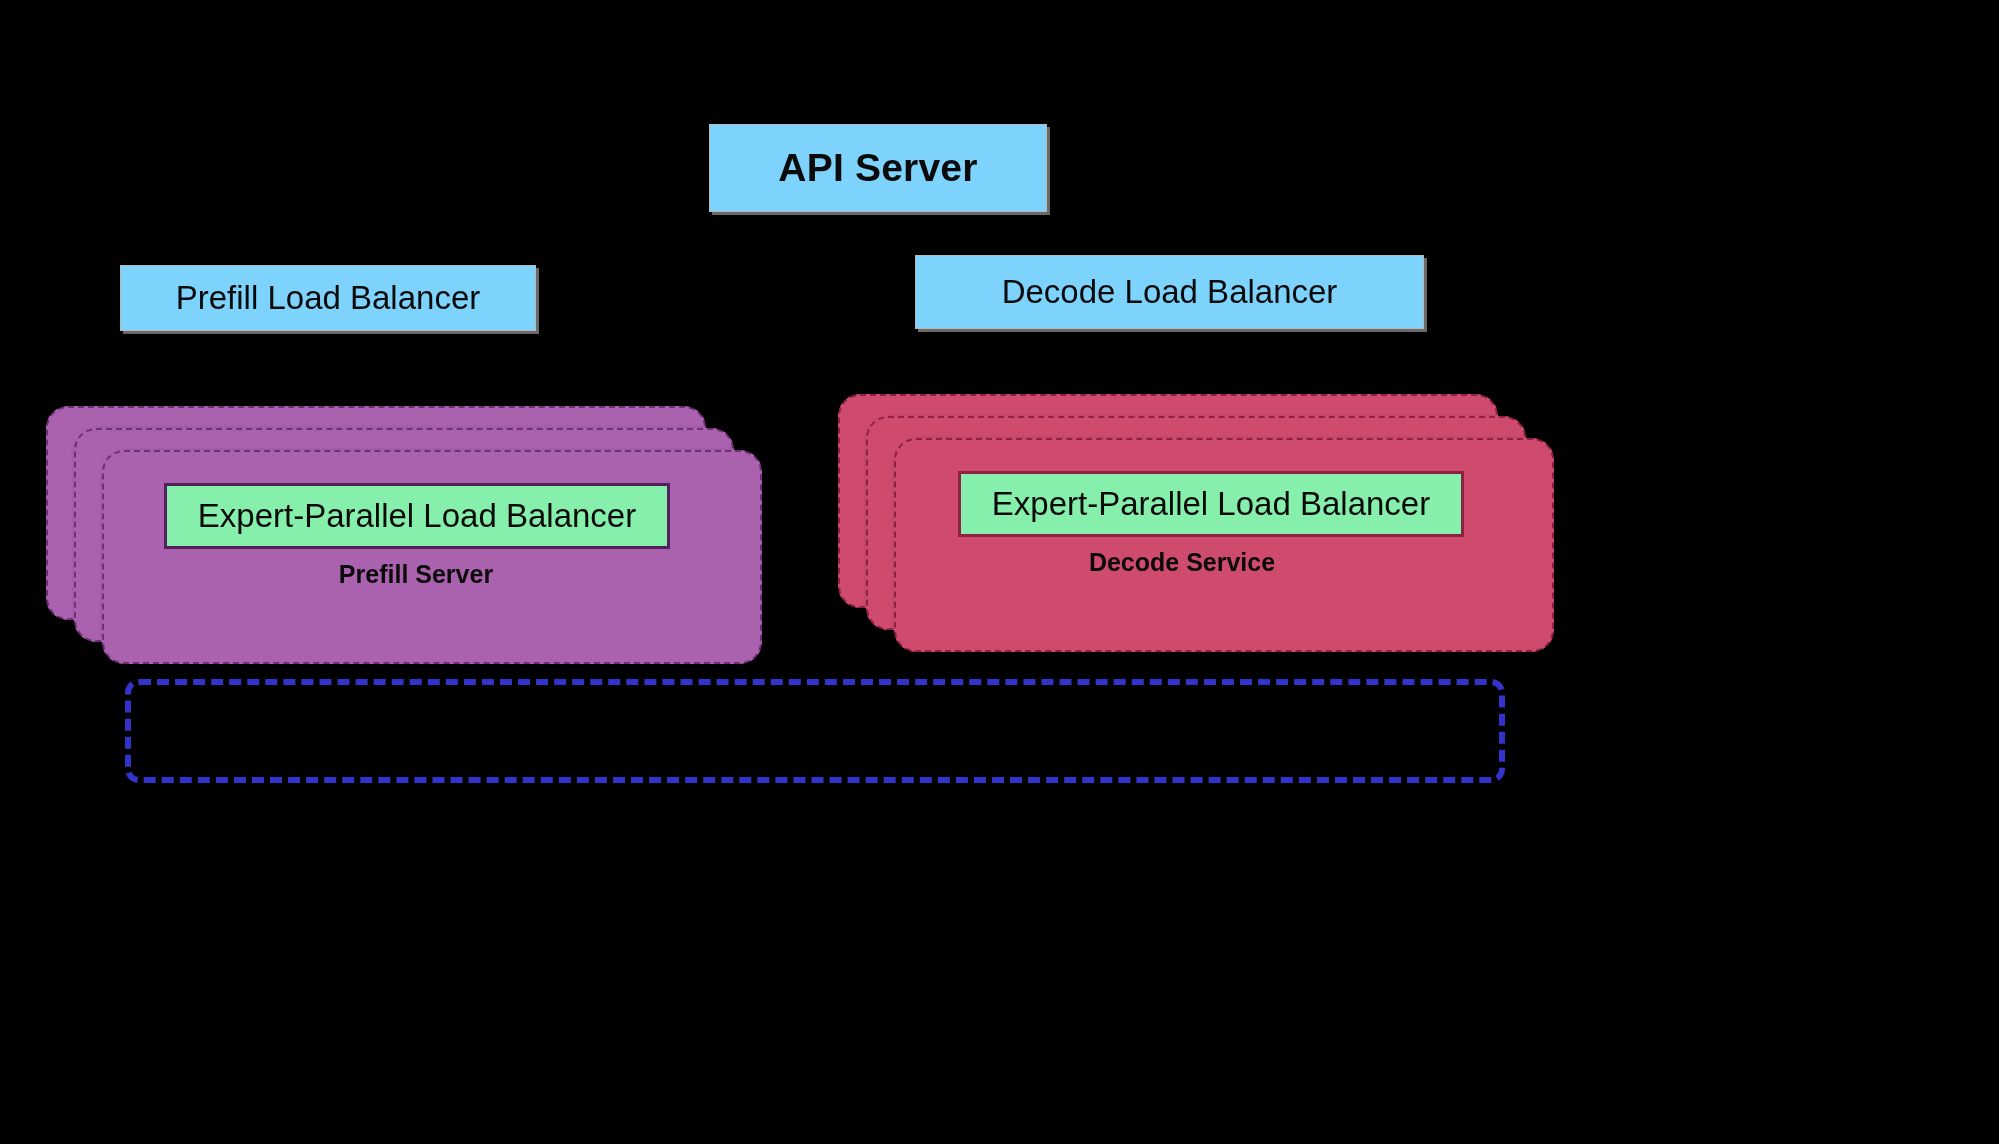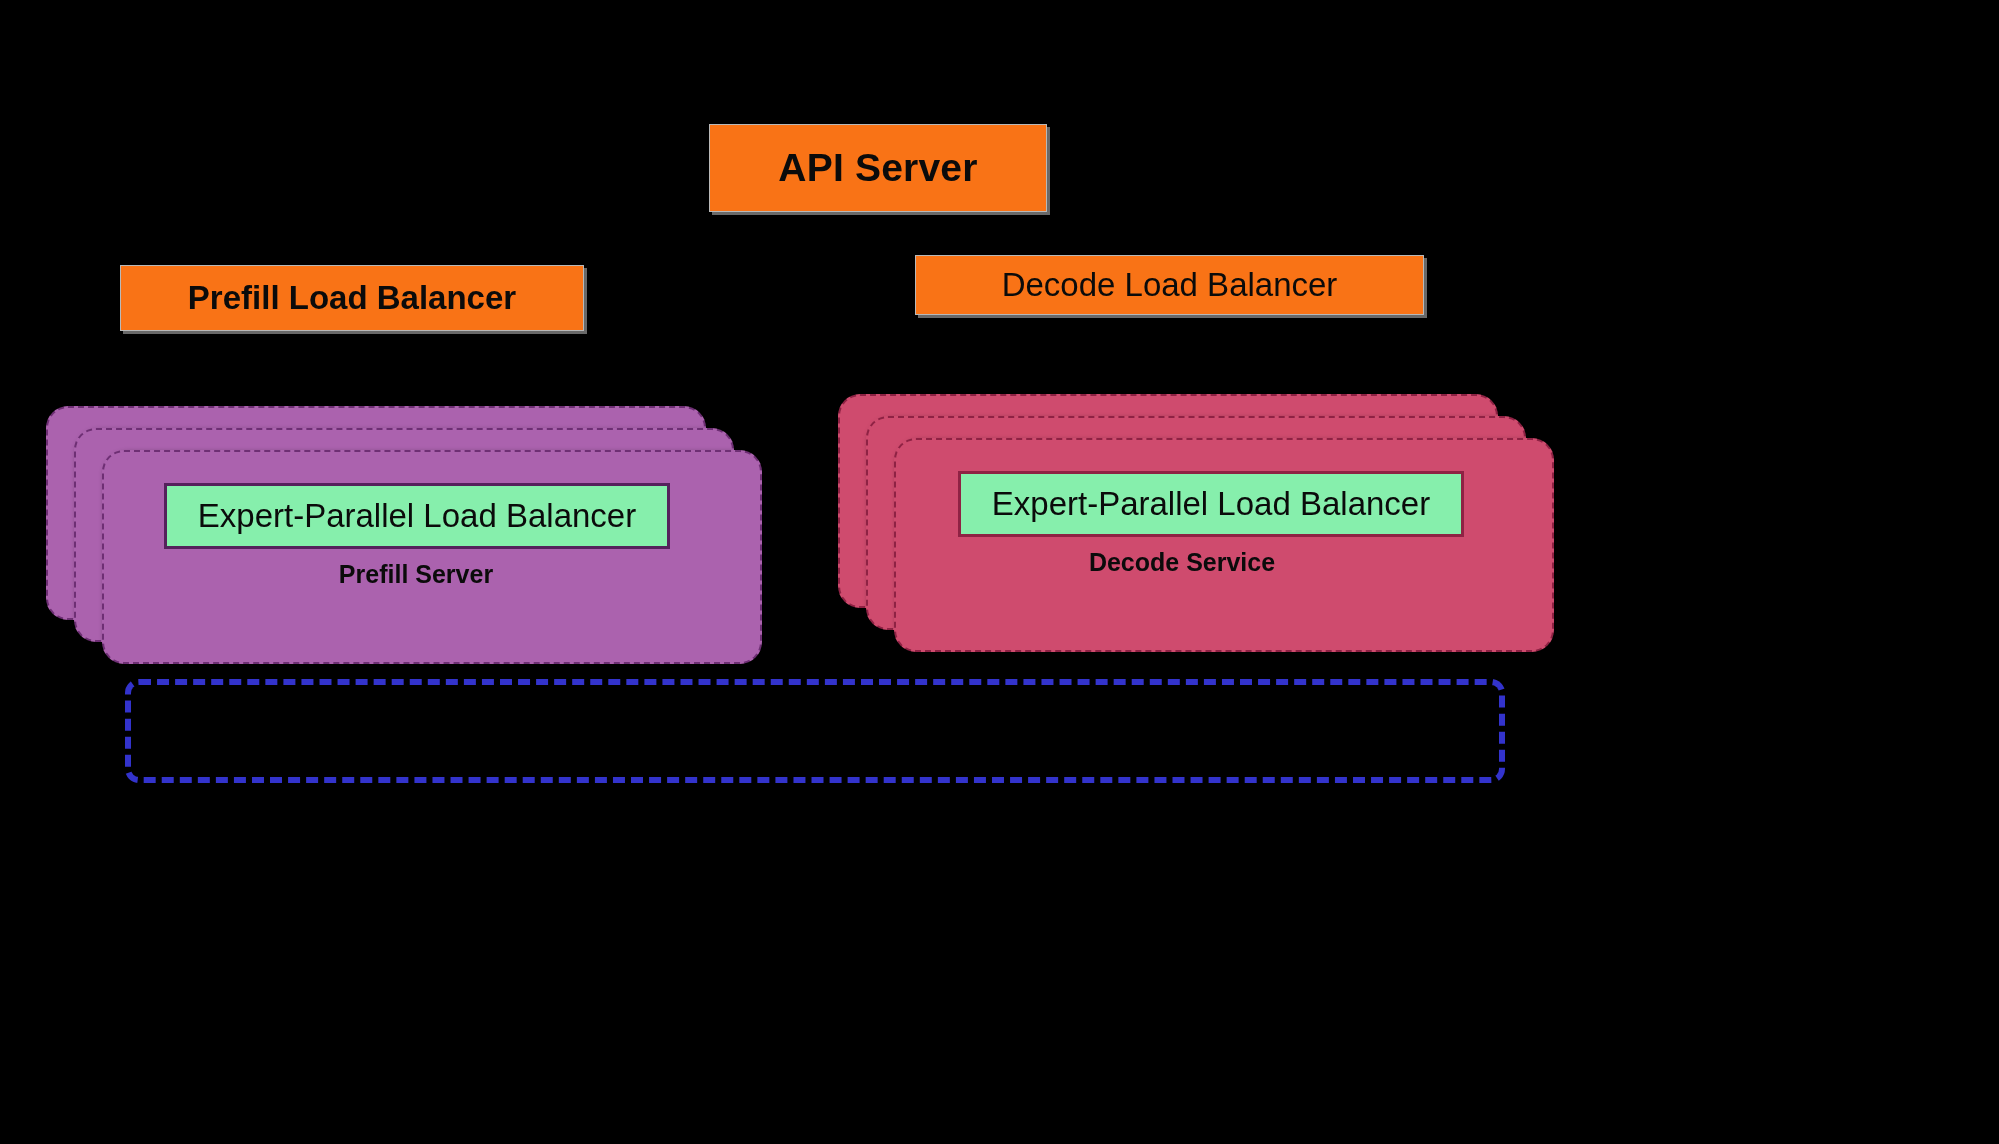--- a/index.html
+++ b/index.html
@@ -16,21 +16,21 @@
   #canvas {
     position: relative;
     width: 1999px;
     height: 1144px;
     background: #000000;
   }
 
   
   .plain-box {
     position: absolute;
-    background: #f97316;
+    background: #7dd3fc;
     border: 1px solid #b9b9b9;
     box-shadow: 3px 3px 0px 0px rgba(140,140,140,0.75);
     display: flex;
     align-items: center;
     justify-content: center;
     box-sizing: border-box;
     color: #0b0b0b;
     text-align: center;
     line-height: 1.1;
   }
@@ -39,30 +39,30 @@
     top: 124px;
     width: 338px;
     height: 88px;
     font-size: 39px;
     font-weight: 700;
     letter-spacing: 0.2px;
   }
   #prefill-lb-box {
     left: 120px;
     top: 265px;
-    width: 464px;
+    width: 416px;
     height: 66px;
     font-size: 33px;
-    font-weight: 700;
+    font-weight: 400;
   }
   #decode-lb-box {
     left: 915px;
     top: 255px;
     width: 509px;
-    height: 60px;
+    height: 74px;
     font-size: 33px;
     font-weight: 400;
   }
 
   
   .service-stack {
     position: absolute;
   }
   .service-card {
     position: absolute;

